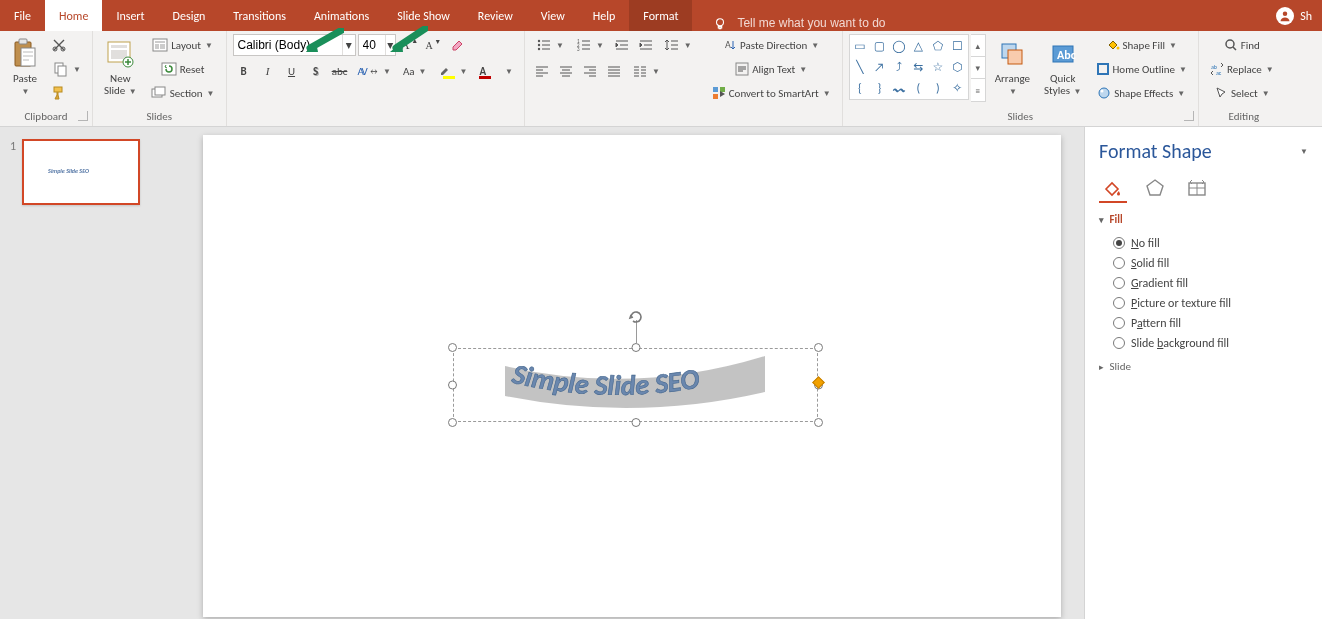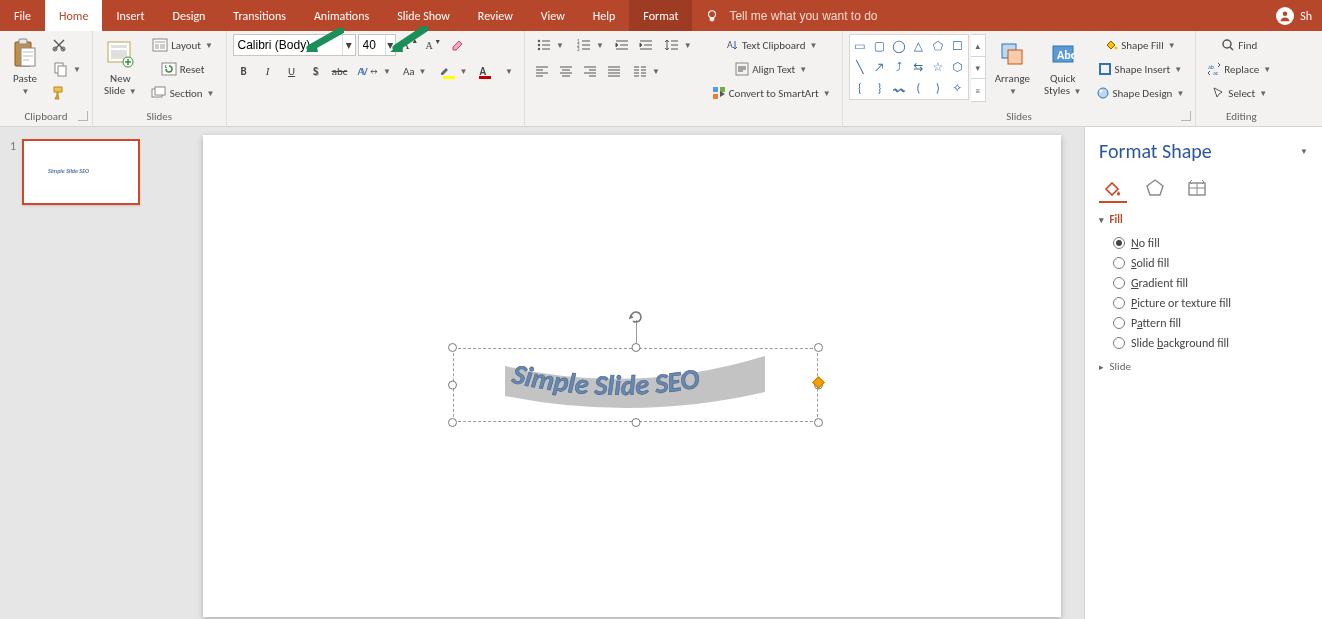--- a/index.html
+++ b/index.html
@@ -3,21 +3,21 @@
 <meta charset="utf-8">
 <style>
 html,body{margin:0;padding:0;font-family:"Segoe UI","Calibri",sans-serif;font-size:12px;color:#444;background:#e6e6e6;user-select:none;overflow:hidden}
 *{box-sizing:border-box}
 .app{width:1322px;height:619px;display:flex;flex-direction:column;position:relative}
 
 .tabs{height:31px;background:#b7472a;display:flex;align-items:stretch;color:#fff}
 .tab{padding:0 14px;display:flex;align-items:center;font-size:12px;cursor:pointer}
 .tab.active{background:#fff;color:#b7472a}
 .tab.format{background:#9d3c22}
-.tellme-wrap{display:flex;align-items:center;padding-left:13px;gap:8px;color:#f2d9d3}
+.tellme-wrap{display:flex;align-items:flex-end;padding-left:21px;gap:8px;color:#f2d9d3}
 .tellme-wrap input{background:transparent;border:0;color:#f2d9d3;font-size:12px;width:220px;outline:none}
 .tellme-wrap input::placeholder{color:#f2d9d3}
 .tabs-spacer{flex:1}
 .acct{display:flex;align-items:center;gap:6px;padding-right:10px}
 .avatar{width:18px;height:18px;border-radius:50%;background:#fff;color:#b7472a;display:flex;align-items:center;justify-content:center;font-size:11px;font-weight:600}
 
 .ribbon{height:96px;background:#f3f2f1;border-bottom:1px solid #d4d4d4;display:flex}
 .group{border-right:1px solid #e1dfdd;display:flex;flex-direction:column;padding:3px 6px 0 6px}
 .group-body{flex:1;display:flex;align-items:flex-start;gap:4px}
 .group-label{height:16px;font-size:11px;color:#666;text-align:center;position:relative}
@@ -352,21 +352,21 @@
                 <span class="dd">▼</span>
               </div>
           </div>
         </div>
         <div class="col" style="margin-left:6px">
           <div class="sbtn">
               <svg width="14" height="14" viewBox="0 0 14 14">
                 <text x="2" y="10" font-size="10" fill="#555">A</text>
                 <path d="M10 3v8M8 9l2 2 2-2" stroke="#2a62b2" fill="none"></path>
               </svg>
-              <span>Text Clipboard</span>
+              <span>Paste Direction</span>
               <span class="dd">▼</span>
             </div>
           <div class="sbtn">
               <svg width="14" height="14" viewBox="0 0 14 14">
                 <rect x="1" y="1" width="12" height="12" fill="none" stroke="#888"></rect>
                 <path d="M3 5h8M3 7h8M3 9h5" stroke="#555"></path>
               </svg>
               <span>Align Text</span>
               <span class="dd">▼</span>
             </div>
@@ -437,29 +437,29 @@
                 <path d="M3 7l4-4 4 4-4 4z" fill="#ffc000" stroke="#7f6000"></path>
                 <circle cx="12" cy="10" r="1.5" fill="#ffc000"></circle>
               </svg>
               <span>Shape Fill</span>
               <span class="dd">▼</span>
             </div>
           <div class="sbtn">
               <svg width="14" height="14" viewBox="0 0 14 14">
                 <rect x="2" y="2" width="10" height="10" fill="none" stroke="#2e75b6" stroke-width="2"></rect>
               </svg>
-              <span>Shape Insert</span>
+              <span>Home Outline</span>
               <span class="dd">▼</span>
             </div>
           <div class="sbtn">
               <svg width="14" height="14" viewBox="0 0 14 14">
                 <circle cx="7" cy="7" r="5" fill="#bdd7ee" stroke="#2e75b6"></circle>
                 <circle cx="5" cy="5" r="1.5" fill="#fff"></circle>
               </svg>
-              <span>Shape Design</span>
+              <span>Shape Effects</span>
               <span class="dd">▼</span>
             </div>
         </div>
       </div>
       <div class="group-label"><span>Slides</span><span class="dlaunch"></span></div>
     </div>
 
     <div class="group" style="min-width:90px;border-right:0">
       <div class="group-body">
         <div class="col">

